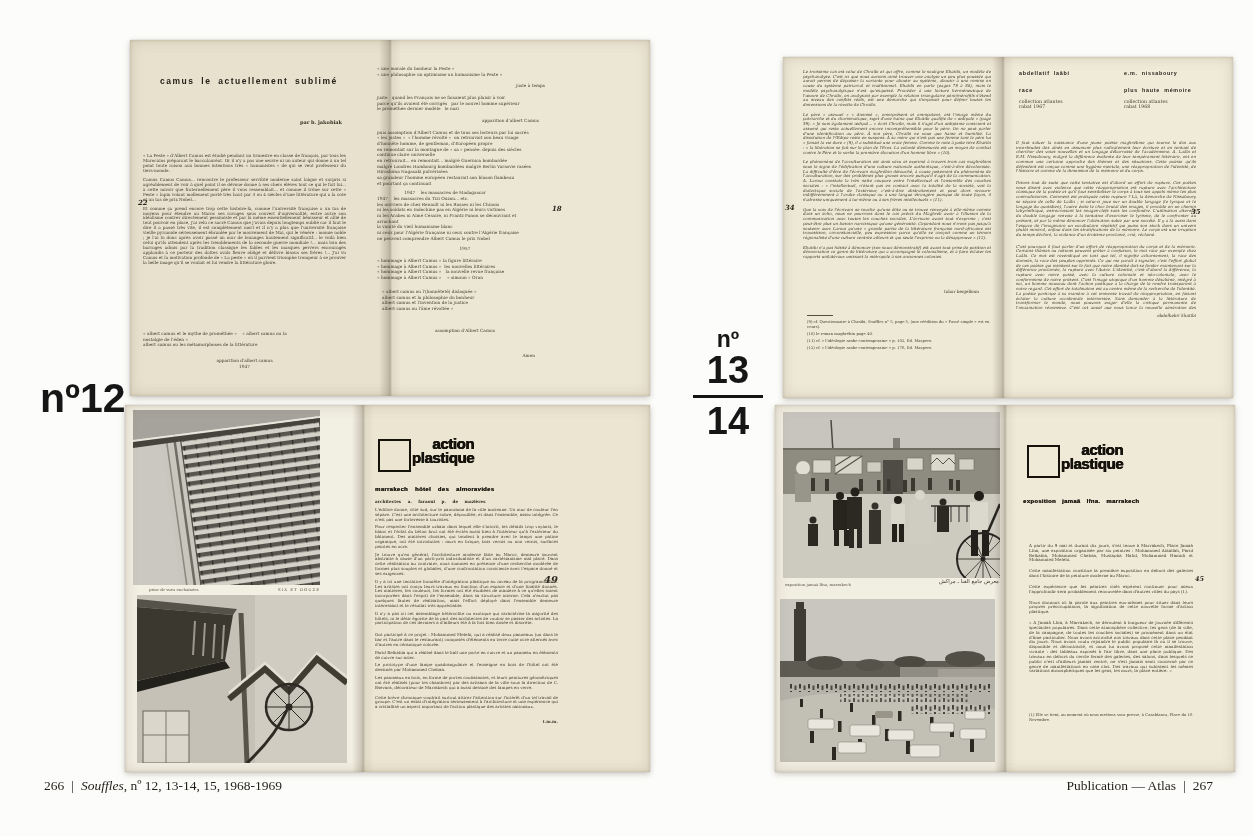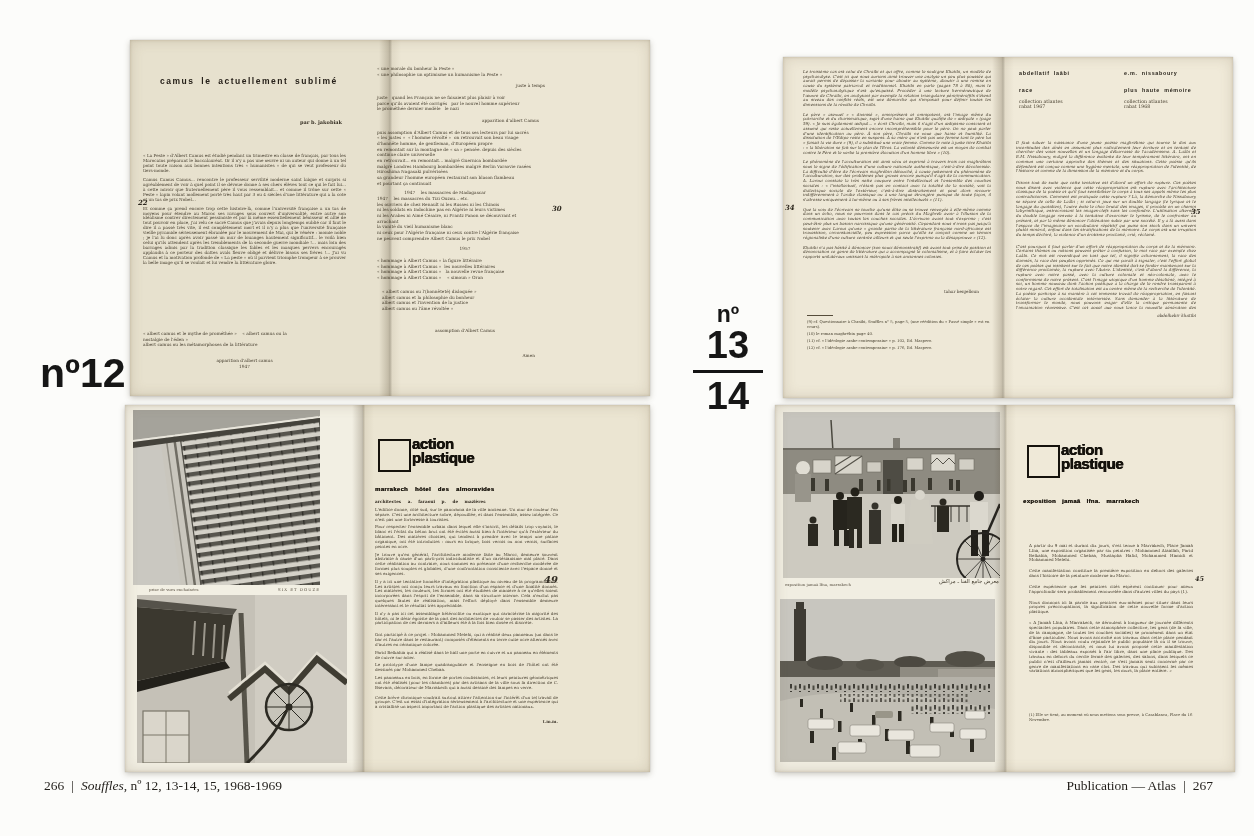--- a/index.html
+++ b/index.html
@@ -29,30 +29,30 @@
   .note{font-size:3.8px;line-height:1.25;color:#47402f;margin:0 0 2.5px 0;}
   .rule{border-top:1px solid #564d3b;height:0;}
   .rv-name{font-family:"Liberation Sans",sans-serif;font-weight:bold;font-size:5.4px;
     letter-spacing:.7px;word-spacing:2px;color:#241f17;}
   .rv-meta{font-size:4.7px;color:#453d2d;}
 
   
   .ap-square{position:absolute;border:2.5px solid #15120c;background:transparent;}
   .ap-words{position:absolute;font-family:"Liberation Sans",sans-serif;font-weight:bold;
     font-size:15px;line-height:.95;letter-spacing:-.4px;color:#15120c;
-    text-shadow:.35px 0 0 #15120c,-.35px 0 0 #15120c;}
+    text-shadow:.35px 0 0 #15120c,-.35px 0 0 #15120c;text-align:right;}
   .ap-head{position:absolute;font-family:"Liberation Sans",sans-serif;font-weight:bold;
     font-size:6px;word-spacing:5px;letter-spacing:.3px;color:#1d1810;
     text-shadow:.25px 0 0 #1d1810;}
   .ap-sub{position:absolute;font-weight:bold;font-size:4.2px;word-spacing:5px;color:#332c21;}
   .cap{position:absolute;font-size:3.9px;color:#5b5345;}
   .cap-ar{font-family:"DejaVu Sans",sans-serif;font-size:5.4px;direction:rtl;color:#453e30;}
 
   
-  .lbl{position:absolute;font-family:"Liberation Sans",sans-serif;font-weight:bold;color:#161616;}
+  .lbl{position:absolute;font-family:"Liberation Sans",sans-serif;font-weight:bold;color:#161616;margin-top:25px;}
   #label-no12{left:40px;top:350px;font-size:41px;letter-spacing:0;}
   #label-frac{left:690px;top:302px;width:76px;text-align:center;}
   #label-frac .fno{font-size:23px;line-height:1.05;}
   #label-frac .fnum{font-size:38px;line-height:1.05;}
   #label-frac .fbar{border-top:3px solid #141414;width:70px;margin:4px auto 4px auto;}
 
   
   .footer{position:absolute;top:778px;font-family:"Liberation Serif",serif;font-size:13.5px;color:#211e1a;}
   .fsep{margin:0 7px;}
 
@@ -74,21 +74,21 @@
     <p class="t">« La Peste » d'Albert Camus est étudié pendant un trimestre en classe de français, par tous les Marocains préparant le baccalauréat. Or il n'y a pas une œuvre ni un auteur qui donne à un tel point toute raison aux bonnes intentions très « humanistes » de qui se veut professeur du tiers-monde.</p>
     <p class="t">Camus Camus Camus... rencontre le professeur servilité moderne saint laïque et surpris si agréablement de voir à quel point il se dévoue donne à ses chers élèves tout ce qui le fait lui... à cette miroir que fraternellement père il vous ressemblait... et comme il trône sur cette « Peste » lapin volant mollement porté très haut par 3 ou 4 siècles d'une littérature qui a la cote et un tas de prix Nobel...</p>
     <p class="t">Et comme ça prend encore trop cette histoire-là, comme l'université française a un tas de moyens pour étendre au Maroc ses ravages sous couvert d'universalité, entre autre son idéalisme contrer directement pessimiste et par là même essentiellement bénisseur et allié de tout pouvoir en place, j'ai relu ce sacré Camus que j'avais depuis longtemps oublié car il faut le dire il a passé très vite, il est complètement mort et il n'y a plus que l'université française vieille pyramide sérieusement ébranlée par le mouvement de Mai, qui le vénère : momie noble ; je l'ai lu donc après avoir passé un mur de louanges hautement significatif... le voilà bien celui qu'ils attendent après les tremblements de la seconde guerre mondiale !... mais loin des barrages admis par la tradition classique les fables et les masques pervers encouragés applaudis à ce porteur des dattes avals fleuve obligé et délivre bisous ses frères !... J'ai vu Camus et la motivation profonde de « La peste » où il parvient triomphe trompeur à se prouver la belle image qu'il se voulait et lui vendre la littérature gloire.</p>
   </div>
   <div class="abs poem pre" style="left:13px;top:291px;width:203px;z-index:3;">« albert camus et le mythe de prométhée »    « albert camus ou la
 nostalgie de l'éden »
 albert camus ou les métamorphoses de la littérature</div>
   <div class="abs poem pre al-c" style="left:13px;top:318px;width:203px;z-index:3;">apparition d'albert camus
 1947</div>
 
-  <div class="abs pn" style="left:422px;top:164px;z-index:3;">30</div>
+  <div class="abs pn" style="left:422px;top:164px;z-index:3;">18</div>
   <div class="abs poem" style="left:247px;top:26px;width:176px;z-index:3;">
     <div class="pv">« une morale du bonheur la Peste »
 « une philosophie un optimisme un humanisme la Peste »</div>
     <div class="pv al-r" style="padding-right:8px;">juste à temps</div>
     <div class="pv">juste   quand les Français ne se faisaient plus plaisir à voir
 parce qu'ils avaient été corrigés   par le nouvel homme supérieur
 le prométhée dernier modèle   le nazi</div>
     <div class="pv al-r" style="padding-right:14px;">apparition d'albert Camus</div>
     <div class="pv" style="margin-bottom:4px;">puis assomption d'Albert Camus et de tous ses lecteurs par lui sacrés
 « les justes »  « l'homme révolté »  on retrouvait son beau visage

